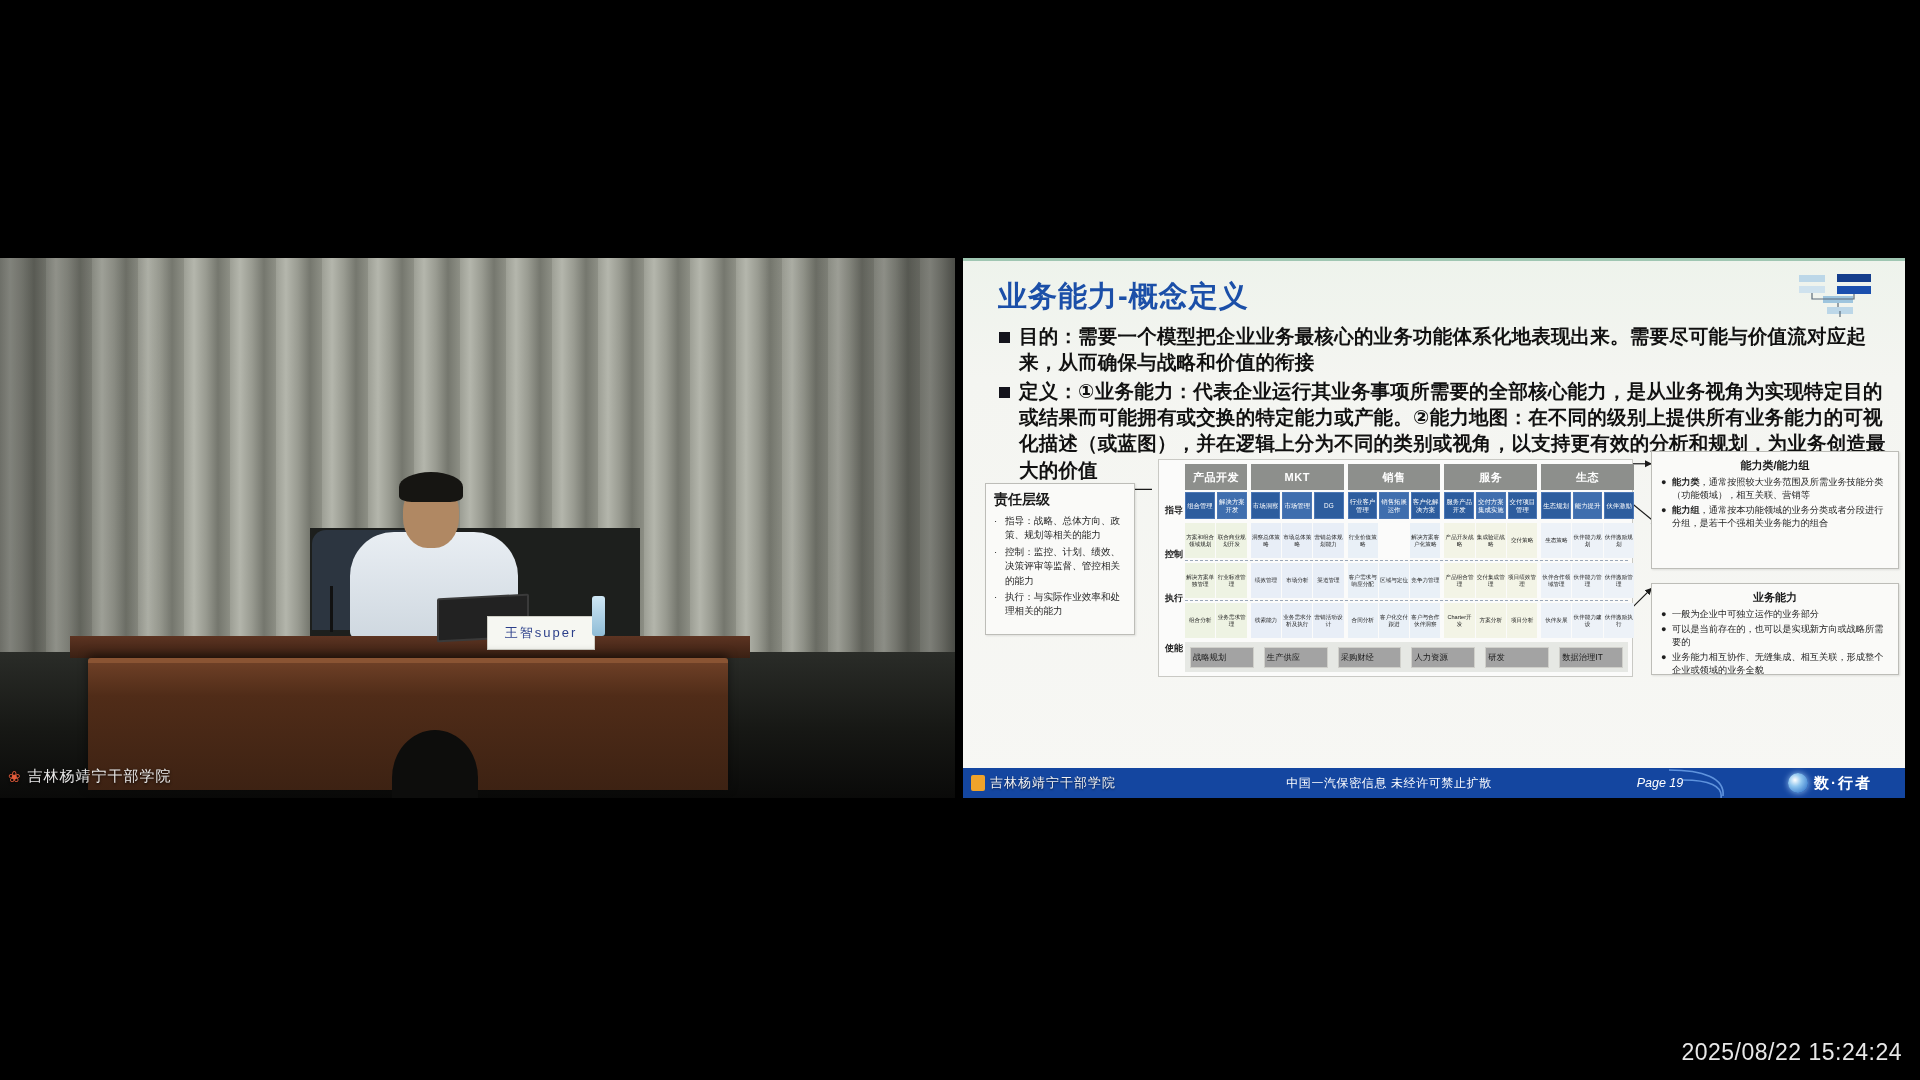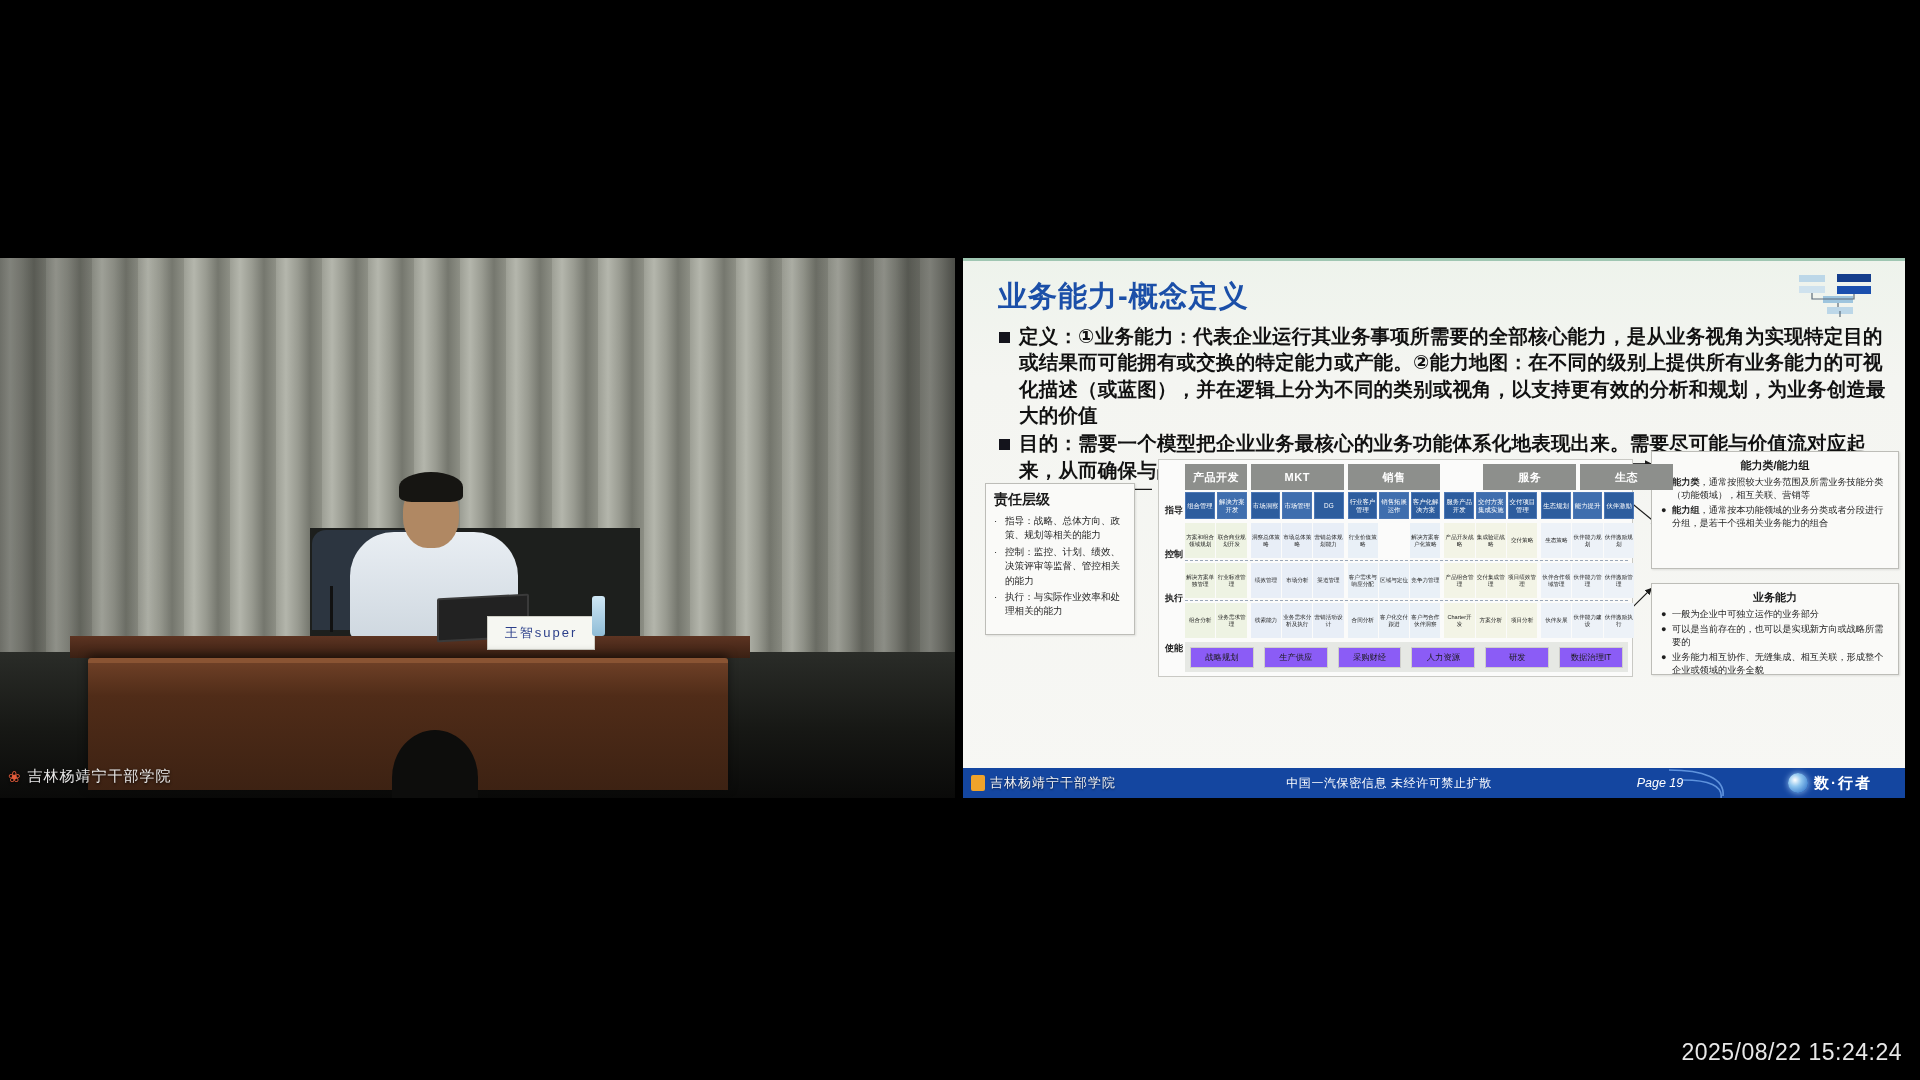--- a/index.html
+++ b/index.html
@@ -157,22 +157,22 @@
   .tone-a { background:#eef3e3; }
   .tone-b { background:#e8eef7; }
   .tone-c { background:#f3f4e6; }
   .tone-d { background:#e9f0f7; }
   .tone-e { background:#edf2f8; }
   .cell.blank { background:transparent; }
 
   .mx-enable { display:flex; height:30px; margin-left:22px; gap:0; align-items:center;
     background:#e6e8e4; margin-top:2px; }
   .enable-pill {
-    background:#8b5cf6; border:1px solid #cfcfca; color:#1b1b1b;
-    font-size:8.3px; text-align:center; padding:4px 2px; margin:0 5px;
+    background:#a3a3a3; border:1px solid #cfcfca; color:#1b1b1b;
+    font-size:8.3px; text-align:left; padding:4px 2px; margin:0 5px;
     flex:1;
   }
 
   
   .note {
     position:absolute; background:#fafaf8; border:1px solid #bdbdb8;
     box-shadow:1px 1px 2px rgba(0,0,0,.10);
   }
   #note-left { left:22px; top:222px; width:150px; height:152px; padding:7px 8px; }
   #note-right-top { left:688px; top:190px; width:248px; height:118px; padding:6px 9px; }
@@ -257,25 +257,25 @@
       <rect x="40" y="15" width="34" height="8" fill="#1a4fae"></rect>
       <rect x="26" y="25" width="30" height="7" fill="#9ec5de"></rect>
       <rect x="30" y="36" width="26" height="7" fill="#bcd7e8"></rect>
       <path d="M15 22 L15 28 L41 28 M57 23 L57 28 L41 28 M41 32 L41 36" stroke="#5b6b7a" stroke-width="1.2" fill="none"></path>
       <path d="M43 40 L43 46" stroke="#5b6b7a" stroke-width="1.2" fill="none"></path>
     </svg>
 
     <div class="bullets">
       <div class="bullet-row">
         <div class="bullet-sq"></div>
-        <div class="bullet-text">定义：①业务能力：代表企业运行其业务事项所需要的全部核心能力，是从业务视角为实现特定目的或结果而可能拥有或交换的特定能力或产能。②能力地图：在不同的级别上提供所有业务能力的可视化描述（或蓝图），并在逻辑上分为不同的类别或视角，以支持更有效的分析和规划，为业务创造最大的价值</div>
+        <div class="bullet-text">目的：需要一个模型把企业业务最核心的业务功能体系化地表现出来。需要尽可能与价值流对应起来，从而确保与战略和价值的衔接</div>
       </div>
       <div class="bullet-row">
         <div class="bullet-sq"></div>
-        <div class="bullet-text">目的：需要一个模型把企业业务最核心的业务功能体系化地表现出来。需要尽可能与价值流对应起来，从而确保与战略和价值的衔接</div>
+        <div class="bullet-text">定义：①业务能力：代表企业运行其业务事项所需要的全部核心能力，是从业务视角为实现特定目的或结果而可能拥有或交换的特定能力或产能。②能力地图：在不同的级别上提供所有业务能力的可视化描述（或蓝图），并在逻辑上分为不同的类别或视角，以支持更有效的分析和规划，为业务创造最大的价值</div>
       </div>
     </div>
 
     <svg id="connectors" viewBox="0 0 957 540">
       <defs>
         <marker id="ah" markerWidth="7" markerHeight="7" refX="6" refY="3" orient="auto">
           <path d="M0,0 L6,3 L0,6 z" fill="#1a1a1a"></path>
         </marker>
       </defs>
       <line x1="192" y1="232" x2="128" y2="232" stroke="#1a1a1a" stroke-width="1.2" marker-end="url(#ah)"></line>
@@ -333,21 +333,21 @@
         <div class="row-label-col" id="row-label-col">
             <div class="row-label" style="top: 4px;">指导</div>
             <div class="row-label" style="top: 48px;">控制</div>
             <div class="row-label" style="top: 92px;">执行</div>
             <div class="row-label" style="top: 142px;">使能</div>
           </div>
         <div class="mx-head" id="mx-head">
             <div class="cat" style="flex: 0 0 61.8571px;">产品开发</div>
             <div class="cat" style="flex: 0 0 92.7857px;">MKT</div>
             <div class="cat" style="flex: 0 0 92.7857px; text-align: center;">销售</div>
-            <div class="cat" style="flex: 0 0 92.7857px; margin-left: 39px;">服务</div>
+            <div class="cat" style="flex: 0 0 92.7857px;">服务</div>
             <div class="cat" style="flex: 0 0 92.7857px;">生态</div>
           </div>
         <div class="mx-groups" id="mx-groups">
             <div class="grp-wrap" style="flex: 0 0 61.8571px;">
               <div class="grp" style="flex: 1 1 0px;">组合管理</div>
               <div class="grp alt" style="flex: 1 1 0px;">解决方案开发</div>
             </div>
             <div class="grp-wrap" style="flex: 0 0 92.7857px;">
               <div class="grp" style="flex: 1 1 0px;">市场洞察</div>
               <div class="grp alt" style="flex: 1 1 0px;">市场管理</div>

